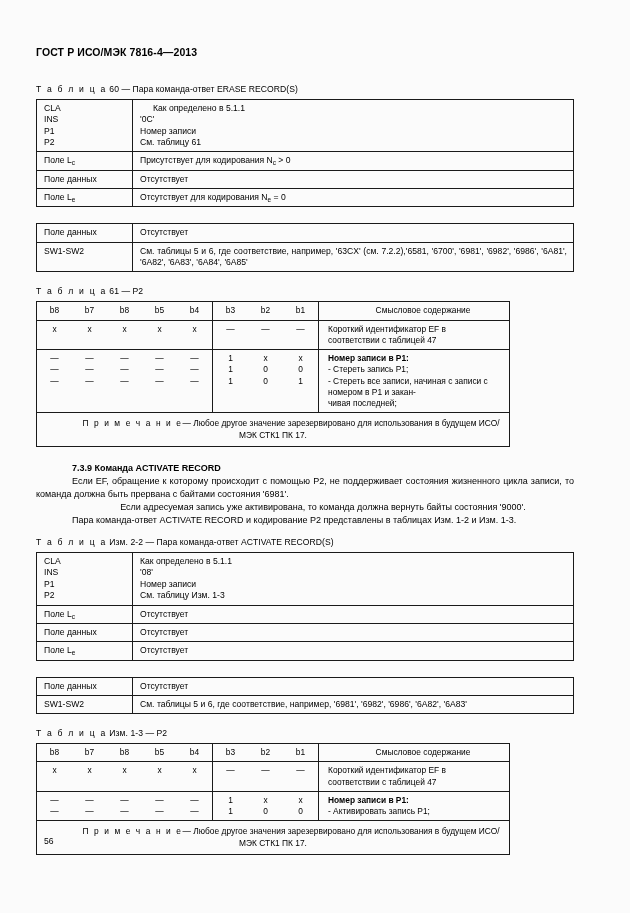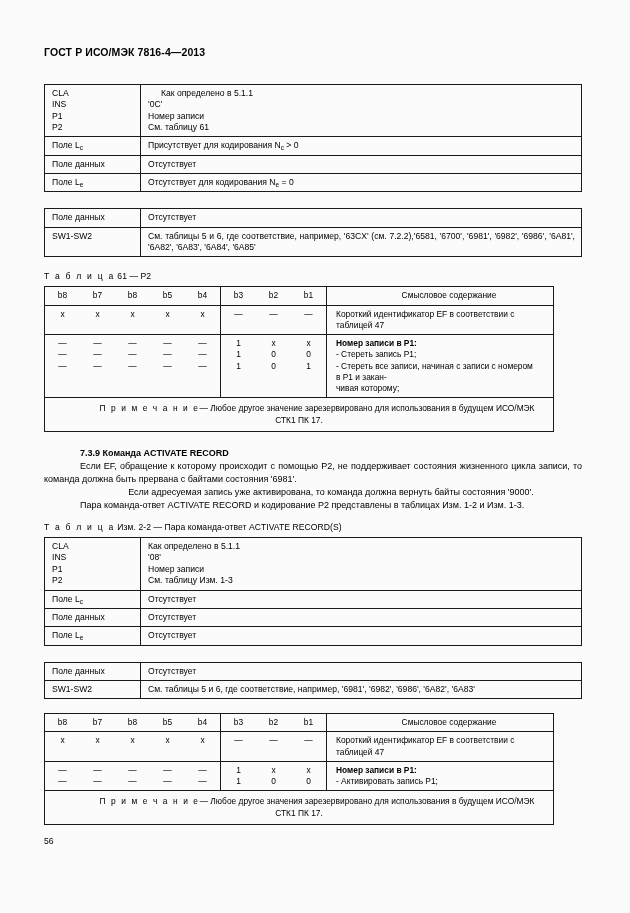--- a/index.html
+++ b/index.html
@@ -18,21 +18,21 @@
   .page {
     position: absolute;
     left: 0; top: 0;
     width: 630px;
     height: 913px;
     background: #fbfbfb;
     overflow: hidden;
   }
   .content {
     position: absolute;
-    left: 44px;
+    left: 36px;
     top: 46px;
     width: 538px;
   }
 
   
   .doc-header {
     font-size: 10.5px;
     font-weight: bold;
     letter-spacing: 0.1px;
     margin: 0 0 26px 0;
@@ -70,21 +70,21 @@
   .gap-14 { height: 14px; }
   .gap-16 { height: 16px; }
 
   .col-label { width: 82px; }
   .multi-line { line-height: 1.45; }
   .indent-val { padding-left: 13px; }
 
   
   table.bits {
     border-collapse: collapse;
-    width: 510px;
+    width: 474px;
     table-layout: fixed;
   }
   table.bits td {
     border: 1px solid #1a1a1a;
     font-size: 8.4px;
     line-height: 1.34;
     padding: 3px 2px;
     text-align: center;
     vertical-align: top;
   }
@@ -140,20 +140,24 @@
   .dash { font-size: 9px; }
 </style>
 </head>
 <body>
 
 <div class="page">
   <div class="content">
 
     <div class="doc-header">ГОСТ Р ИСО/МЭК 7816-4—2013</div>
 
+    <div class="tbl-caption">
+      <span class="spaced">Т а б л и ц а</span>
+      <span>60 — Пара команда-ответ ERASE RECORD(S)</span>
+    </div>
 
     <table class="doc">
       <tbody>
           <tr>
         <td class="col-label multi-line">
           <div>CLA</div>
           <div>INS</div>
           <div>P1</div>
           <div>P2</div>
         </td>
@@ -263,21 +267,21 @@
         </td>
         <td class="nb-l">
           <div>x</div>
           <div>0</div>
           <div>1</div>
         </td>
         <td class="meaning">
           <div class="bold">Номер записи в Р1:</div>
           <div>    - Стереть запись Р1;</div>
           <div>    - Стереть все записи, начиная с записи с номером в Р1 и закан-</div>
-          <div>чивая которому;</div>
+          <div>чивая последней;</div>
         </td>
       </tr>
       <tr>
         <td class="note-cell" colspan="9">
           <span class="note-lead">П р и м е ч а н и е</span><span>— Любое   другое   значение   зарезервировано   для   использования   в   будущем ИСО/МЭК СТК1 ПК 17.</span>
         </td>
       </tr>
     </tbody>
       </table>
 
@@ -336,20 +340,24 @@
       </tr>
       <tr>
         <td class="col-label"><span>SW1-SW2</span></td>
         <td><span>См. таблицы 5 и 6, где соответствие, например, '6981', '6982', '6986', '6A82', '6A83'</span></td>
       </tr>
     </tbody>
       </table>
 
     <div class="gap-14"></div>
 
+    <div class="tbl-caption">
+      <span class="spaced">Т а б л и ц а</span>
+      <span>Изм. 1-3 — P2</span>
+    </div>
 
     <table class="bits">
       <tbody>
           <tr>
         <td class="bitcell nb-r">b8</td>
         <td class="bitcell nb">b7</td>
         <td class="bitcell nb">b8</td>
         <td class="bitcell nb">b5</td>
         <td class="bitcell nb-l">b4</td>
         <td class="bitcell nb-r">b3</td>

